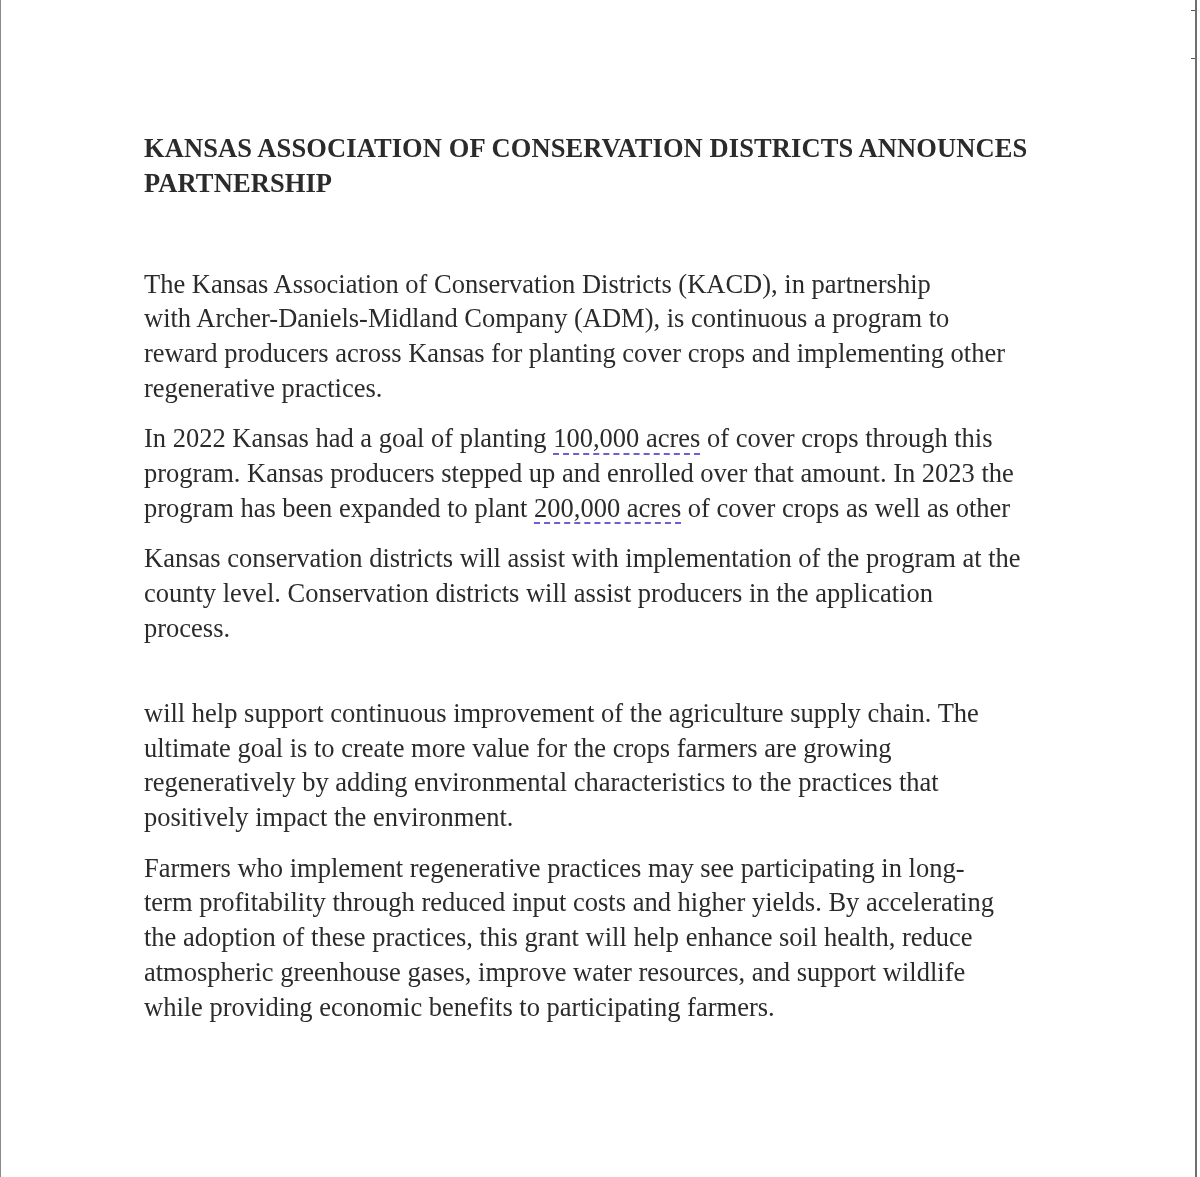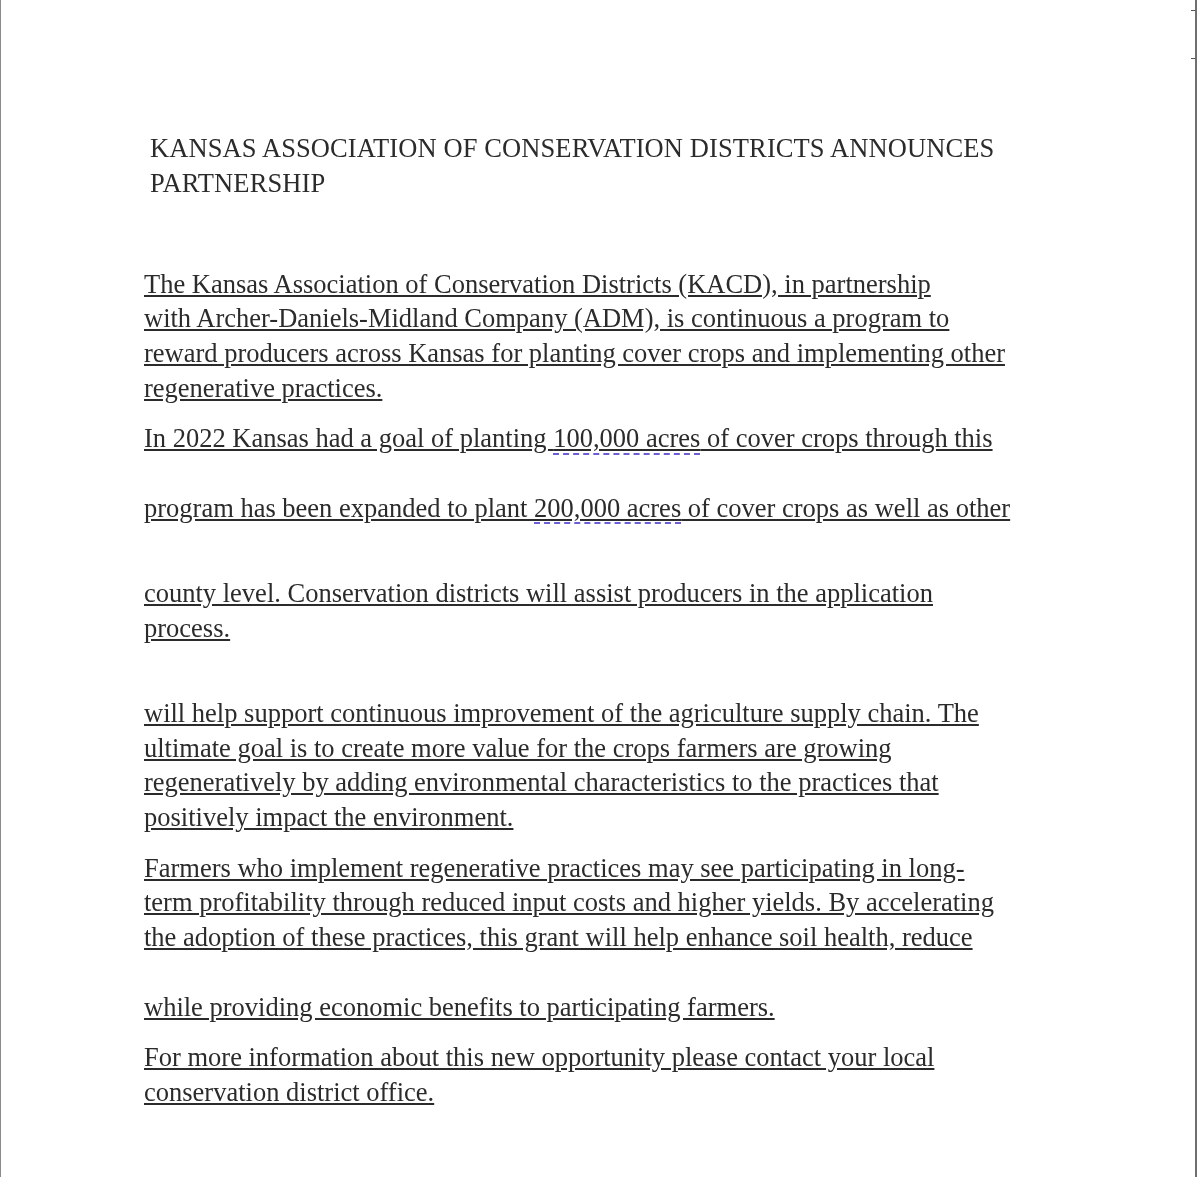--- a/index.html
+++ b/index.html
@@ -13,27 +13,27 @@
   }
   .tick { position: absolute; right: 0; width: 4px; height: 1px; background: #555; }
   .content {
     position: absolute; left: 143px; top: 131px; width: 920px;
     font-family: "Liberation Serif", serif;
     color: #2b2b2b;
     font-size: 26.5px;
     line-height: 34.8px;
   }
   .title {
-    margin: 0 0 66px 6px;
-    font-weight: normal;
+    margin: 0 0 66px 0;
+    font-weight: bold;
     font-size: 26.5px;
     line-height: 34.8px;
     letter-spacing: 0.1px;
   }
-  .para { margin: 0 0 15.5px 0; text-decoration: underline; }
+  .para { margin: 0 0 15.5px 0; }
   .ul {
     text-decoration: underline dashed #6b5fd6;
     text-decoration-thickness: 2px;
     text-underline-offset: 6px;
     margin-top: 26px;
   }
 </style>
 </head>
 <body>
 
@@ -46,44 +46,40 @@
 
     <p class="para">
       <span>The Kansas Association of Conservation Districts (KACD), in partnership</span><br>
       <span>with Archer-Daniels-Midland Company (ADM), is continuous a program to</span><br>
       <span>reward producers across Kansas for planting cover crops and implementing other</span><br>
       <span>regenerative practices.</span>
     </p>
 
     <p class="para">
       <span>In 2022 Kansas had a goal of planting </span><span class="ul">100,000 acres</span><span> of cover crops through this</span><br>
-      <br>
+      <span>program. Kansas producers stepped up and enrolled over that amount. In 2023 the</span><br>
       <span>program has been expanded to plant </span><span class="ul">200,000 acres</span><span> of cover crops as well as other</span><br>
     </p>
 
     <p class="para">
-      <br>
+      <span>Kansas conservation districts will assist with implementation of the program at the</span><br>
       <span>county level. Conservation districts will assist producers in the application</span><br>
       <span>process.</span>
     </p>
 
     <p class="para">
       <br>
       <span>will help support continuous improvement of the agriculture supply chain. The</span><br>
       <span>ultimate goal is to create more value for the crops farmers are growing</span><br>
       <span>regeneratively by adding environmental characteristics to the practices that</span><br>
       <span>positively impact the environment.</span>
     </p>
 
     <p class="para">
       <span>Farmers who implement regenerative practices may see participating in long-</span><br>
       <span>term profitability through reduced input costs and higher yields. By accelerating</span><br>
       <span>the adoption of these practices, this grant will help enhance soil health, reduce</span><br>
-      <br>
+      <span>atmospheric greenhouse gases, improve water resources, and support wildlife</span><br>
       <span>while providing economic benefits to participating farmers.</span>
     </p>
 
-    <p class="para">
-      <span>For more information about this new opportunity please contact your local</span><br>
-      <span>conservation district office.</span>
-    </p>
   </div>
 </div>
 
 </body></html>

